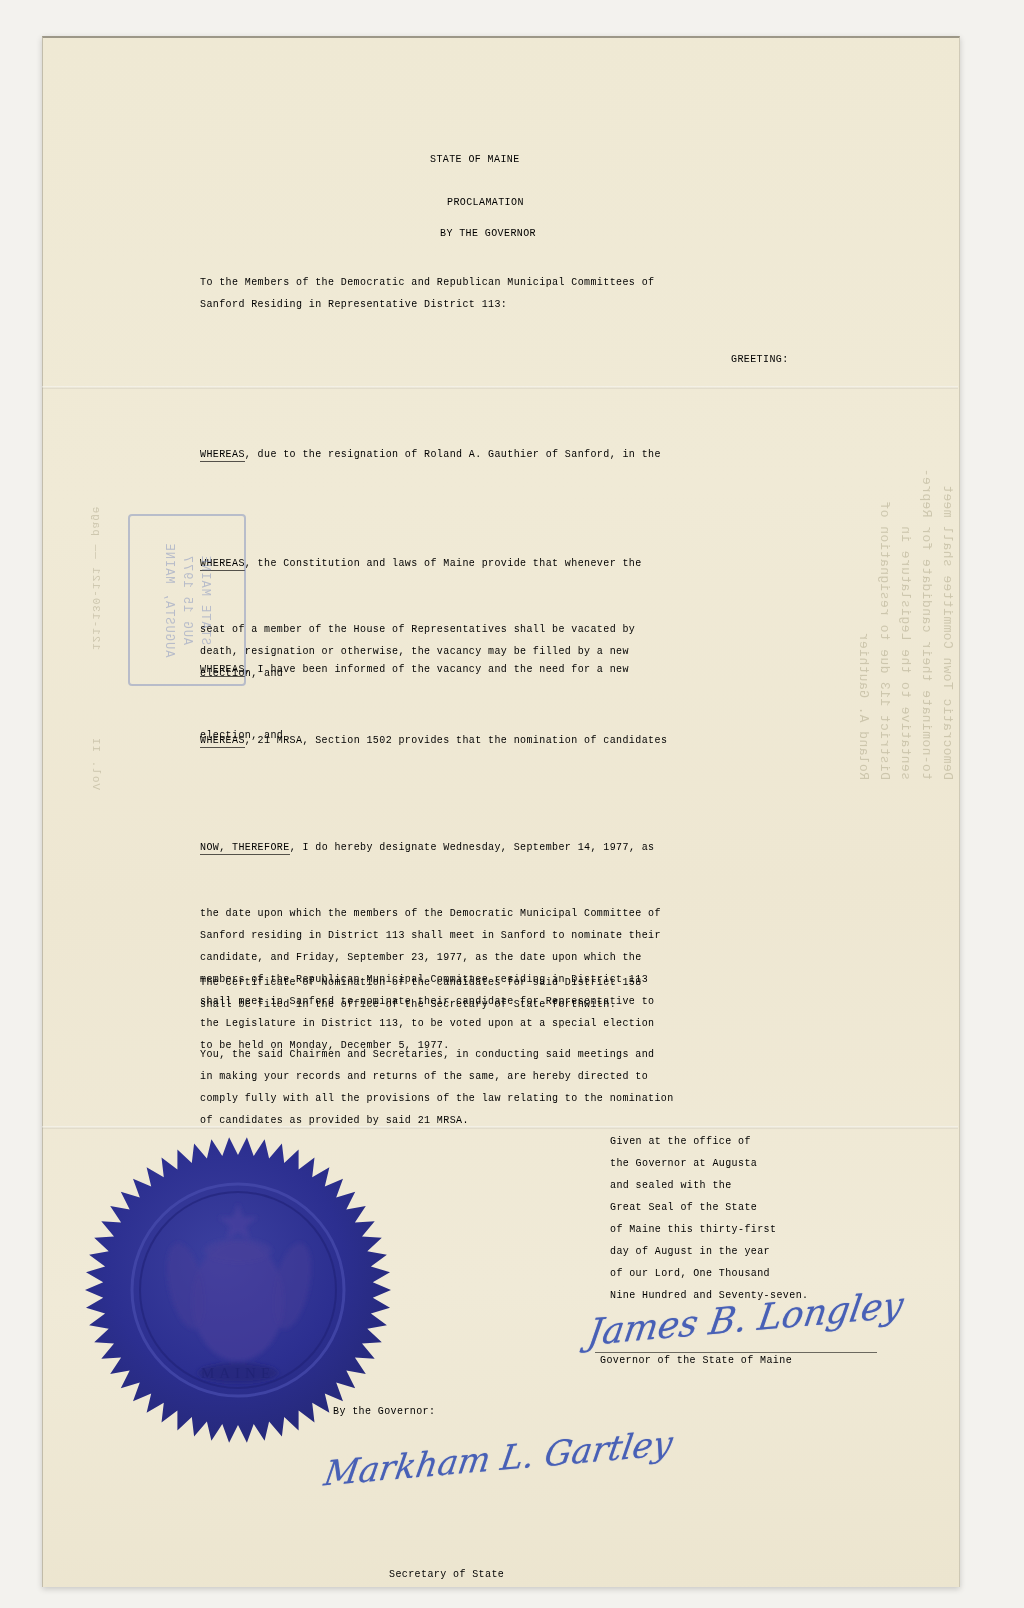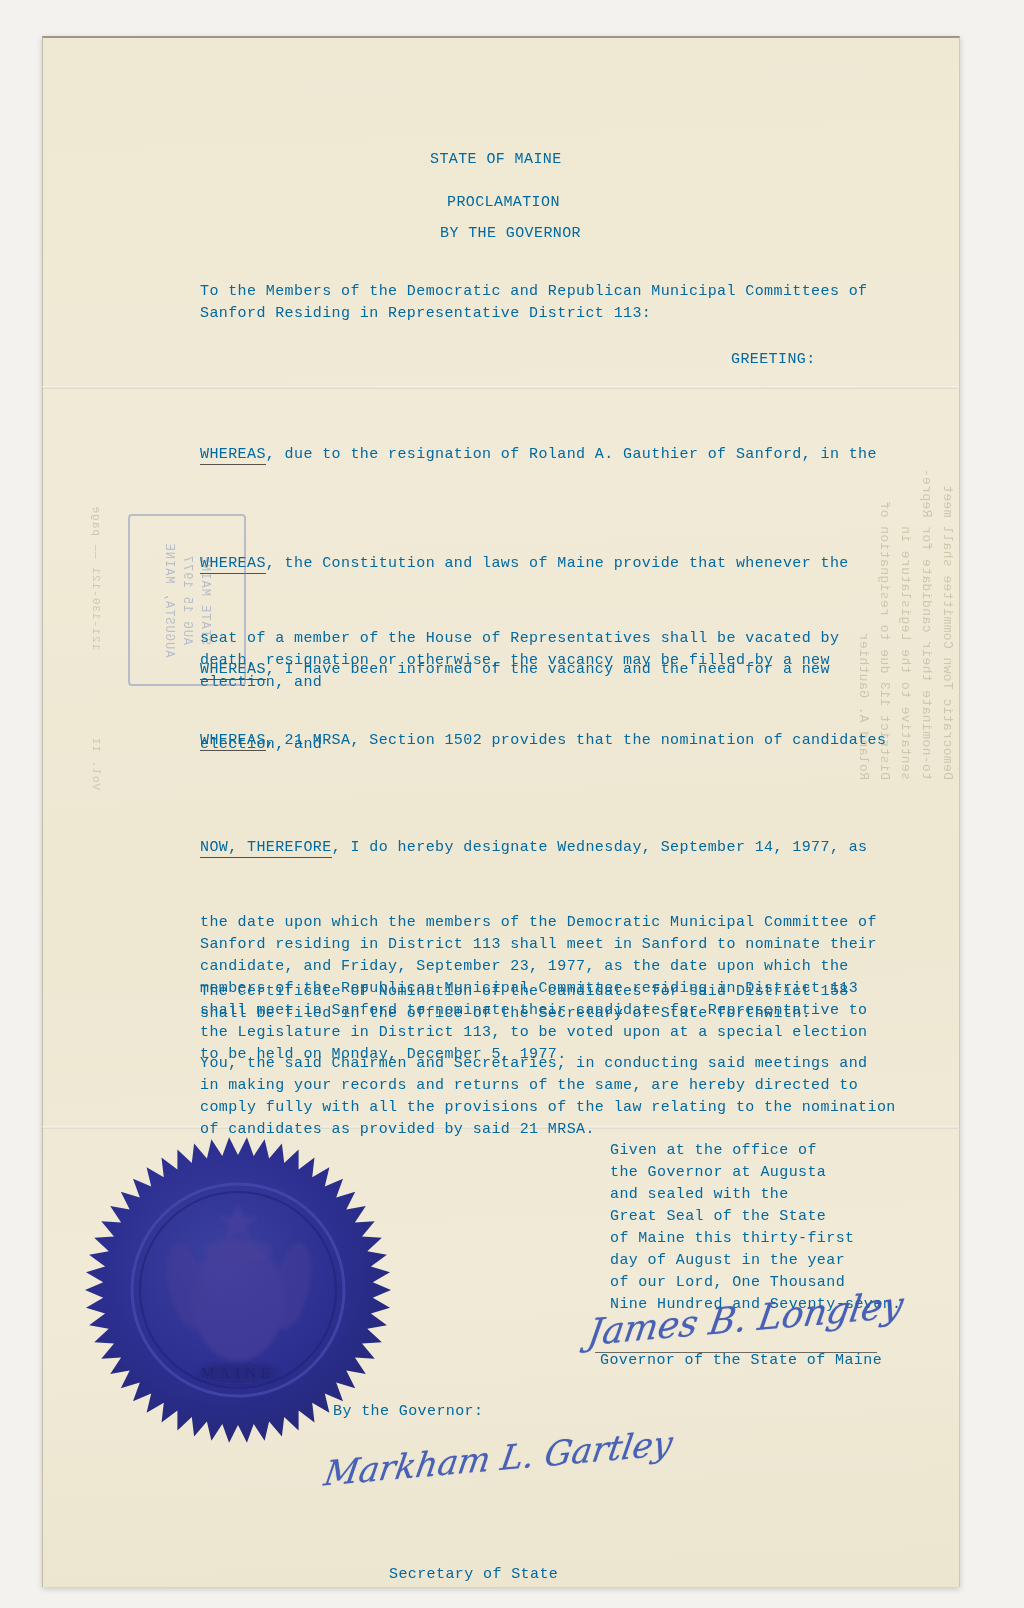--- a/index.html
+++ b/index.html
@@ -11,22 +11,22 @@
   .paper{
     position:absolute;left:42px;top:36px;width:916px;height:1549px;
     background:linear-gradient(178deg,#efe9d4 0%,#f0ead6 30%,#eee7d2 55%,#f0ead7 80%,#ece5cf 100%);
     border-top:2px solid rgba(92,89,78,.55);
     border-left:1px solid rgba(150,145,130,.5);
     border-right:1px solid rgba(150,145,130,.35);
     box-shadow:0 2px 6px rgba(0,0,0,.18);
   }
   .crease{position:absolute;left:42px;width:916px;height:3px;
     background:linear-gradient(to bottom,rgba(255,255,255,.55),rgba(110,105,90,.14));}
-  .tw{position:absolute;color:#0369a1;font-size:15px;line-height:22px;letter-spacing:.4px;white-space:pre;}
-  .plines{white-space:pre-line;margin-top:9px;}
+  .tw{position:absolute;color:#000000;font-size:10px;line-height:22px;letter-spacing:.4px;white-space:pre;}
+  .plines{white-space:pre-line;}
   .u{border-bottom:1px solid #54514a;padding-bottom:1px;margin-top:9px;}
   .sig{
     position:absolute;font-family:"DejaVu Serif","Liberation Serif",serif;
     font-style:italic;color:#3a55b4;opacity:.92;
     transform:rotate(-5deg) skewX(-14deg);
     text-shadow:0 0 1px rgba(58,85,180,.55);
     white-space:nowrap;
   }
   .sigline{position:absolute;height:1px;background:rgba(84,81,74,.85);}
   .rot-wrap{position:absolute;overflow:hidden;}

